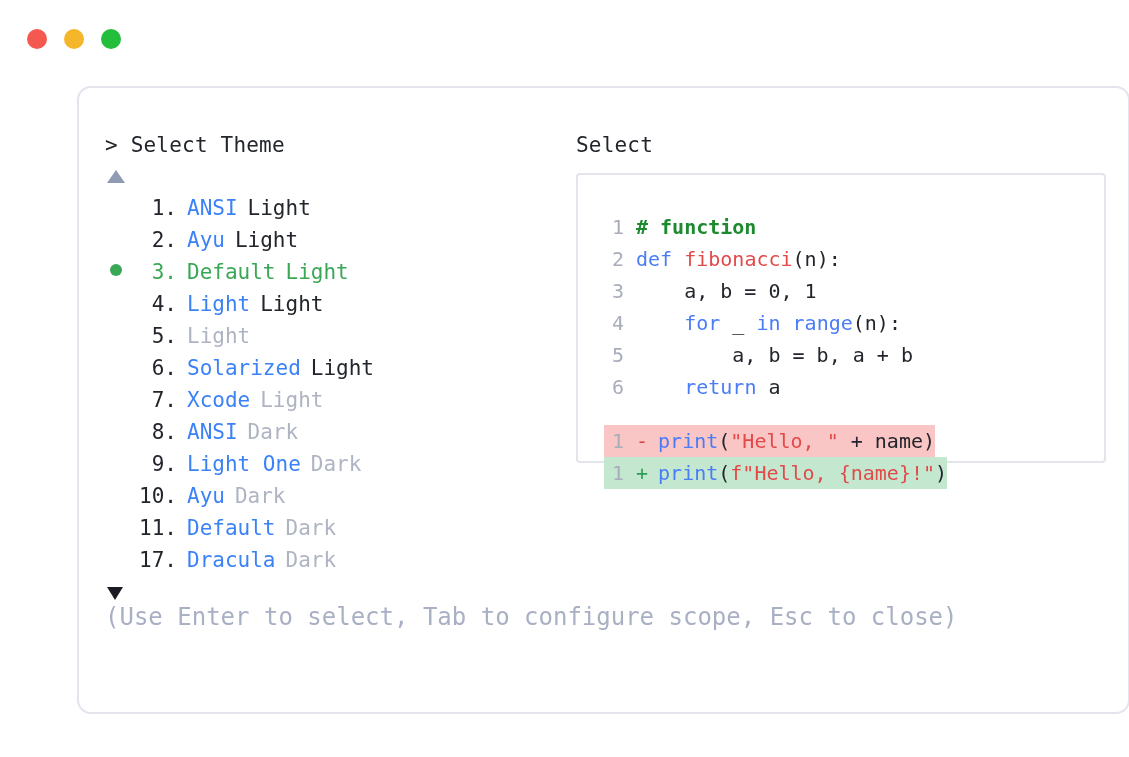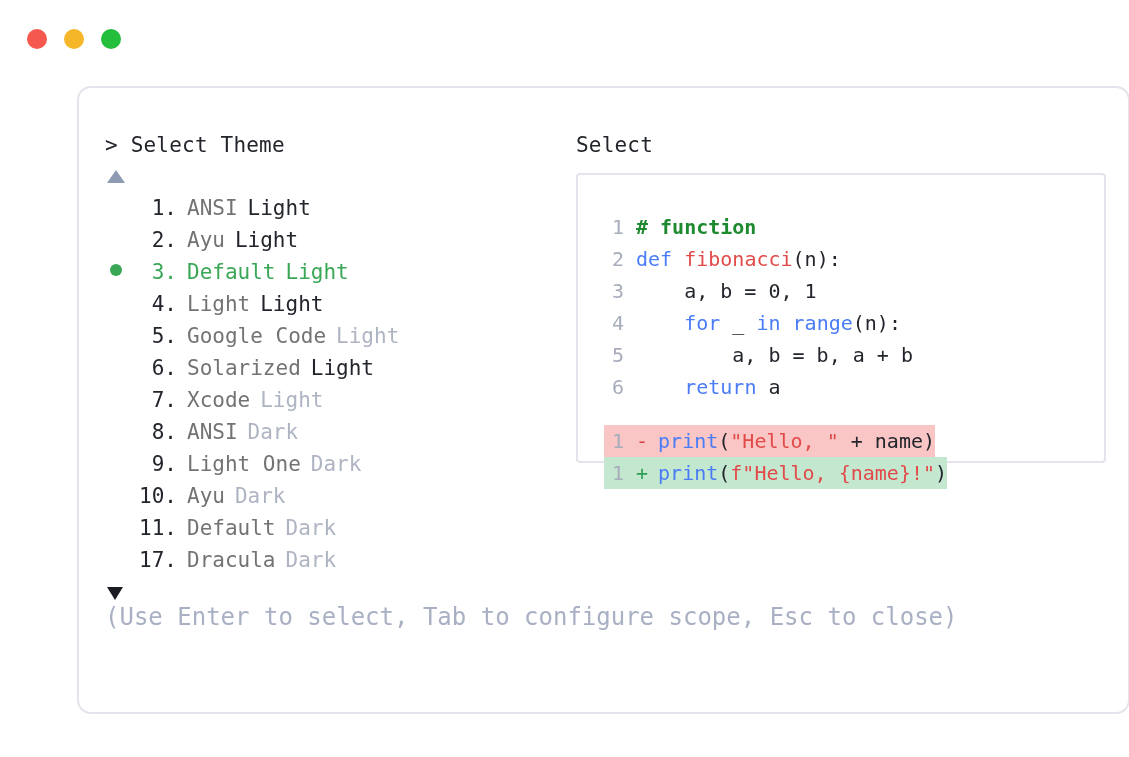--- a/index.html
+++ b/index.html
@@ -128,21 +128,21 @@
     position: relative;
     top: -3px;
     left: 5px;
   }
   .idx {
     flex: 0 0 42px;
     text-align: right;
     color: #22252b;
   }
   .theme-name {
-    color: #737373;
+    color: #3b82f6;
     margin-left: 10px;
   }
   .theme-variant {
     margin-left: 10px;
   }
   .variant-strong { color: #22252b; }
   .variant-muted  { color: #aeb4c2; }
 
   .theme-item.selected .idx,
   .theme-item.selected .theme-name,
@@ -227,21 +227,21 @@
     <div class="left-col">
       <div class="panel-heading"><span class="prompt-sym">&gt;</span> <span>Select Theme</span></div>
 
       <div class="scroll-arrow up"></div>
 
       <ul class="theme-list">
           <li class="theme-item"><span class="bullet-slot"></span><span class="idx">1.</span><span class="theme-name">ANSI</span><span class="theme-variant variant-strong">Light</span></li>
           <li class="theme-item"><span class="bullet-slot"></span><span class="idx">2.</span><span class="theme-name">Ayu</span><span class="theme-variant variant-strong">Light</span></li>
           <li class="theme-item selected"><span class="bullet-slot"><span class="bullet"></span></span><span class="idx">3.</span><span class="theme-name">Default</span><span class="theme-variant variant-strong">Light</span></li>
           <li class="theme-item"><span class="bullet-slot"></span><span class="idx">4.</span><span class="theme-name">Light</span><span class="theme-variant variant-strong">Light</span></li>
-          <li class="theme-item"><span class="bullet-slot"></span><span class="idx">5.</span><span class="theme-name">Google Code</span><span class="theme-variant variant-muted">Light</span></li>
+          <li class="theme-item"><span class="bullet-slot"></span><span class="idx">5.</span><span class="theme-variant variant-muted">Light</span></li>
           <li class="theme-item"><span class="bullet-slot"></span><span class="idx">6.</span><span class="theme-name">Solarized</span><span class="theme-variant variant-strong">Light</span></li>
           <li class="theme-item"><span class="bullet-slot"></span><span class="idx">7.</span><span class="theme-name">Xcode</span><span class="theme-variant variant-muted">Light</span></li>
           <li class="theme-item"><span class="bullet-slot"></span><span class="idx">8.</span><span class="theme-name">ANSI</span><span class="theme-variant variant-muted">Dark</span></li>
           <li class="theme-item"><span class="bullet-slot"></span><span class="idx">9.</span><span class="theme-name">Light One</span><span class="theme-variant variant-muted">Dark</span></li>
           <li class="theme-item"><span class="bullet-slot"></span><span class="idx">10.</span><span class="theme-name">Ayu</span><span class="theme-variant variant-muted">Dark</span></li>
           <li class="theme-item"><span class="bullet-slot"></span><span class="idx">11.</span><span class="theme-name">Default</span><span class="theme-variant variant-muted">Dark</span></li>
           <li class="theme-item"><span class="bullet-slot"></span><span class="idx">17.</span><span class="theme-name">Dracula</span><span class="theme-variant variant-muted">Dark</span></li>
         </ul>
 
       <div class="scroll-arrow down"></div>

